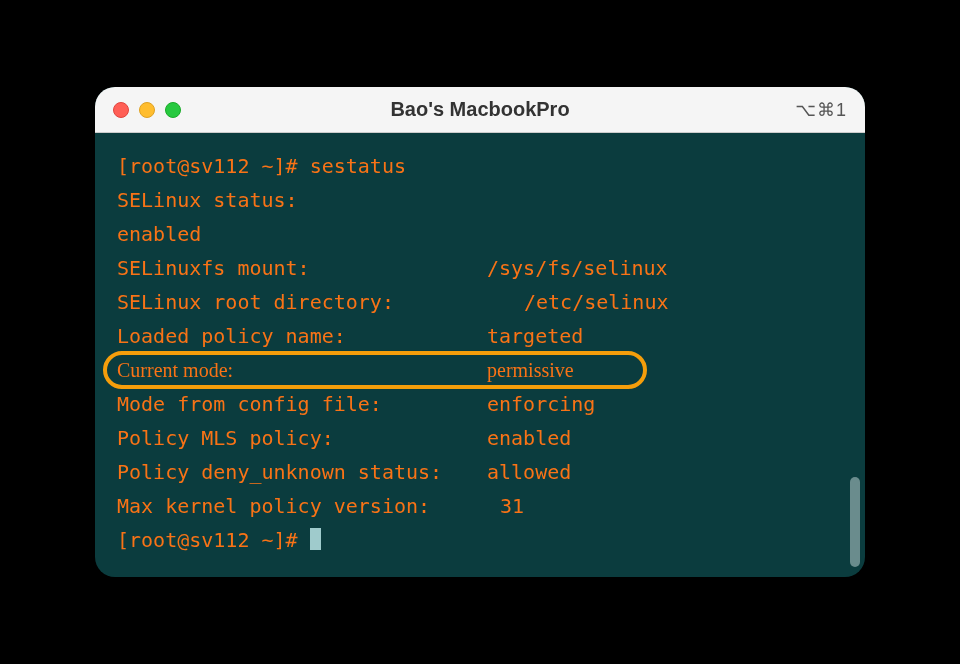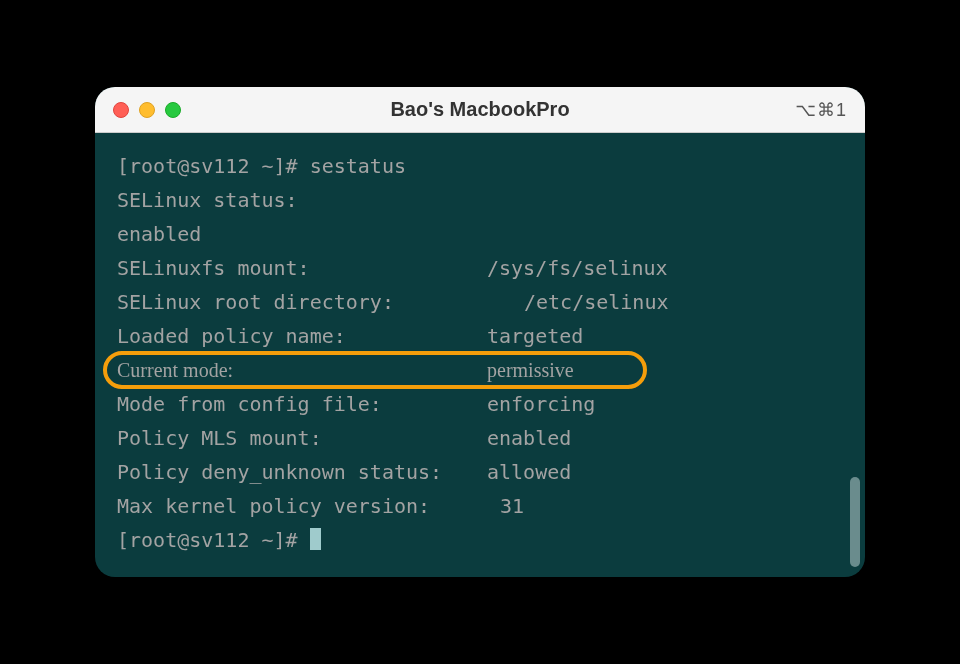--- a/index.html
+++ b/index.html
@@ -58,21 +58,21 @@
       margin-left: auto;
       font-family: -apple-system, "Helvetica Neue", Arial, sans-serif;
       font-size: 18px;
       color: #555;
       letter-spacing: 1px;
     }
     .terminal-body {
       padding: 16px 8px 20px 22px;
       font-size: 20px;
       line-height: 1.7;
-      color: #a3a3a3;
+      color: #f97316;
       position: relative;
       min-height: 400px;
     }
     .prompt-line {
       white-space: pre;
     }
     .output-row {
       display: flex;
       white-space: pre;
     }
@@ -124,21 +124,21 @@
   <div class="terminal-body">
     <div class="prompt-line">[root@sv112 ~]# sestatus</div>
 
     <div id="rows-container">
         <div class="output-row" style="position: relative; flex-direction: column;"><span class="label-col">SELinux status:</span><span class="value-col">enabled</span></div>
         <div class="output-row" style="position: relative;"><span class="label-col">SELinuxfs mount:</span><span class="value-col">/sys/fs/selinux</span></div>
         <div class="output-row" style="position: relative; gap: 37px;"><span class="label-col">SELinux root directory:</span><span class="value-col">/etc/selinux</span></div>
         <div class="output-row" style="position: relative;"><span class="label-col">Loaded policy name:</span><span class="value-col">targeted</span></div>
         <div class="output-row" style="position: relative; font-family: Liberation Serif, serif;"><span class="label-col">Current mode:</span><span class="value-col">permissive</span><div class="highlight-ring" style="inset: -2px 210px -2px -14px;"></div></div>
         <div class="output-row" style="position: relative;"><span class="label-col">Mode from config file:</span><span class="value-col">enforcing</span></div>
-        <div class="output-row" style="position: relative;"><span class="label-col">Policy MLS mount:</span><span class="value-col">enabled</span></div>
+        <div class="output-row" style="position: relative;"><span class="label-col">Policy MLS policy:</span><span class="value-col">enabled</span></div>
         <div class="output-row" style="position: relative;"><span class="label-col">Policy deny_unknown status:</span><span class="value-col">allowed</span></div>
         <div class="output-row" style="position: relative; gap: 13px;"><span class="label-col">Max kernel policy version:</span><span class="value-col">31</span></div>
       </div>
 
     <div class="prompt-line"><span>[root@sv112 ~]# </span><span class="cursor"></span></div>
 
     <div class="scrollbar"></div>
   </div>
 </div>
 

